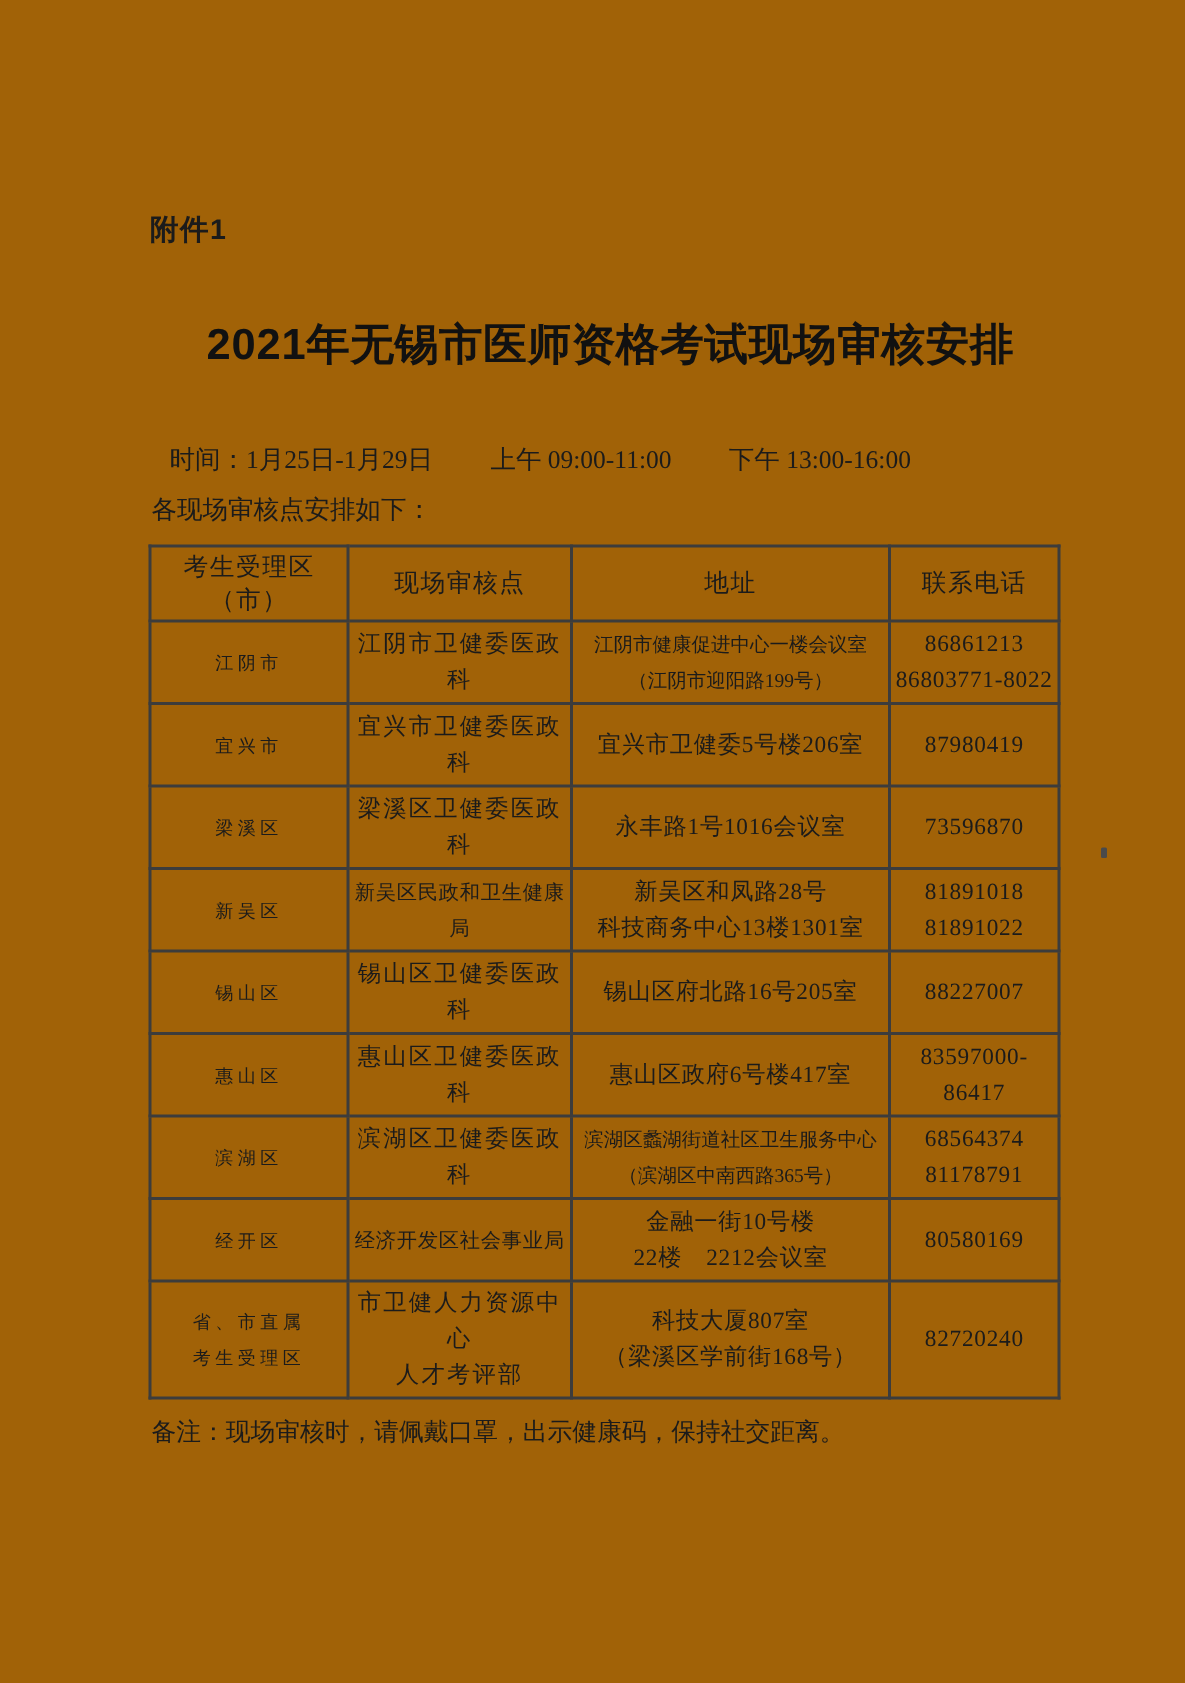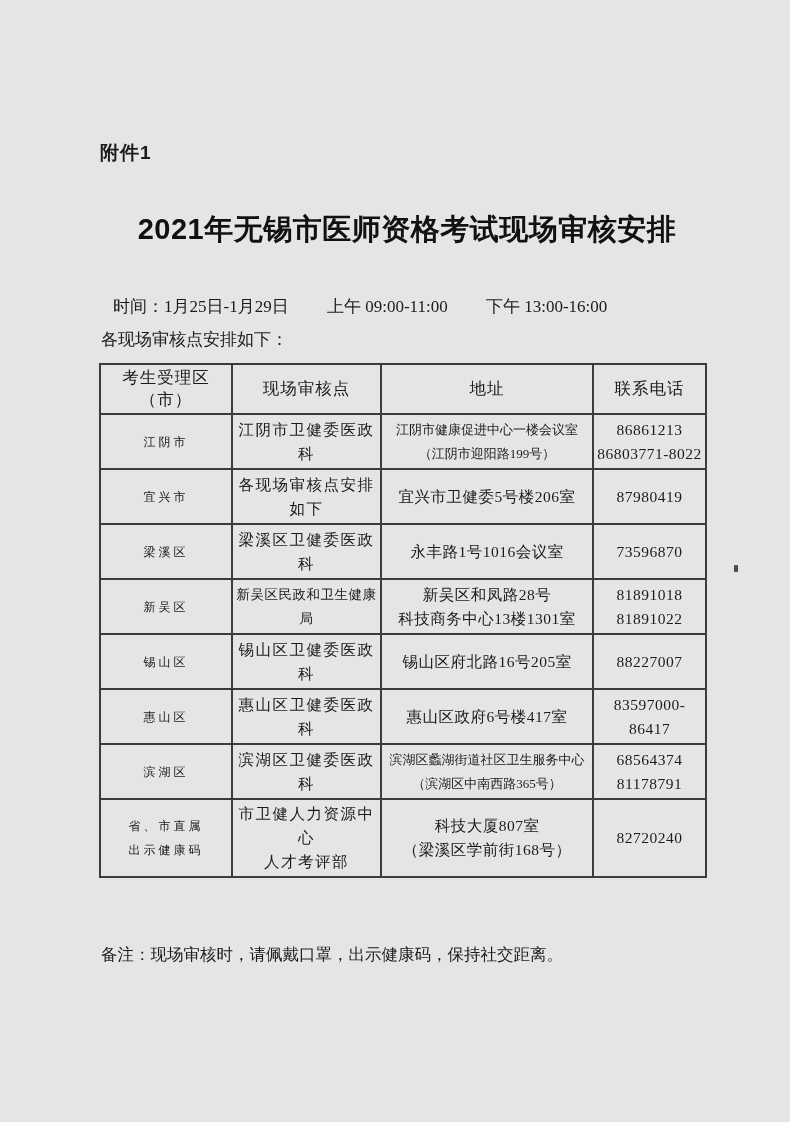--- a/index.html
+++ b/index.html
@@ -5,21 +5,21 @@
   html, body { margin: 0; padding: 0; }
   body {
     width: 790px; height: 1122px;
     background: #ffffff;
     font-family: "Liberation Serif", "DejaVu Serif", serif;
     color: #1b1b1b;
   }
   .page {
     position: relative;
     width: 790px; height: 1122px;
-    background: #e5e5e5;
+    background: #a16207;
     overflow: hidden;
   }
   .attachment-label {
     position: absolute; left: 100px; top: 140px;
     font-family: "Liberation Sans", "DejaVu Sans", sans-serif;
     font-weight: bold; font-size: 19px; letter-spacing: 1px;
   }
   .doc-title {
     position: absolute; left: 12px; top: 210px; width: 100%;
     text-align: center;
@@ -117,21 +117,21 @@
         <td class="cell-phone">
             <span class="line">86861213</span>
             <span class="line">86803771-8022</span>
           </td>
       </tr>
       <tr>
         <td class="cell-district">
             <span class="line">宜兴市</span>
           </td>
         <td class="cell-site">
-            <span class="line">各现场审核点安排如下</span>
+            <span class="line">宜兴市卫健委医政科</span>
           </td>
         <td class="cell-address">
             <span class="line">宜兴市卫健委5号楼206室</span>
           </td>
         <td class="cell-phone">
             <span class="line">87980419</span>
           </td>
       </tr>
       <tr>
         <td class="cell-district">
@@ -200,24 +200,39 @@
           </td>
         <td class="cell-address small">
             <span class="line">滨湖区蠡湖街道社区卫生服务中心</span>
             <span class="line">（滨湖区中南西路365号）</span>
           </td>
         <td class="cell-phone">
             <span class="line">68564374</span>
             <span class="line">81178791</span>
           </td>
       </tr>
+      <tr>
+        <td class="cell-district">
+            <span class="line">经开区</span>
+          </td>
+        <td class="cell-site small">
+            <span class="line">经济开发区社会事业局</span>
+          </td>
+        <td class="cell-address">
+            <span class="line">金融一街10号楼</span>
+            <span class="line">22楼　2212会议室</span>
+          </td>
+        <td class="cell-phone">
+            <span class="line">80580169</span>
+          </td>
+      </tr>
       <tr class="tall">
         <td class="cell-district">
             <span class="line">省、市直属</span>
-            <span class="line">出示健康码</span>
+            <span class="line">考生受理区</span>
           </td>
         <td class="cell-site">
             <span class="line">市卫健人力资源中心</span>
             <span class="line">人才考评部</span>
           </td>
         <td class="cell-address">
             <span class="line">科技大厦807室</span>
             <span class="line">（梁溪区学前街168号）</span>
           </td>
         <td class="cell-phone">

